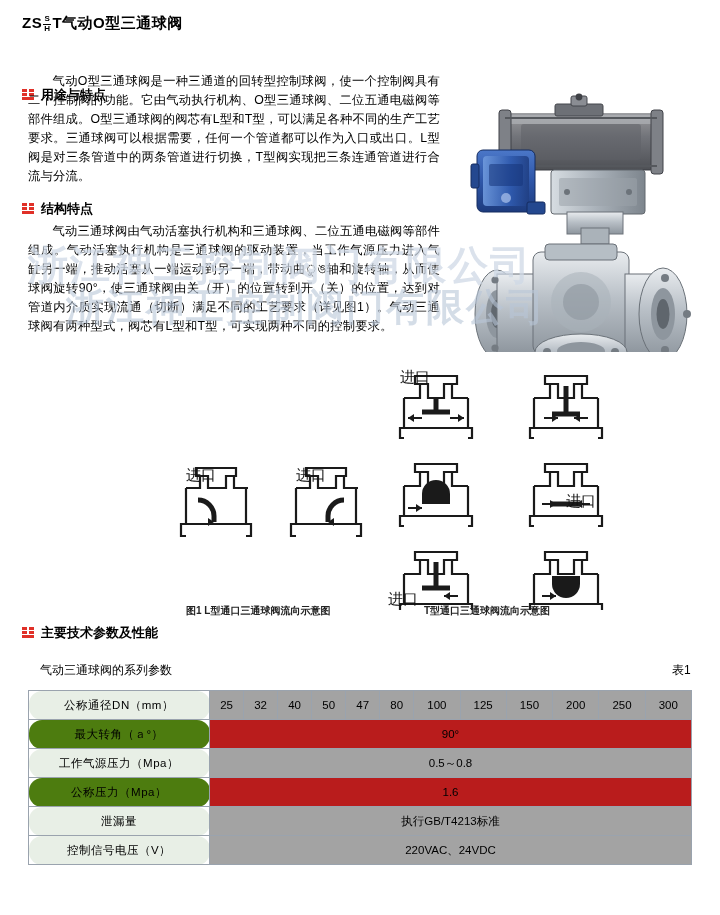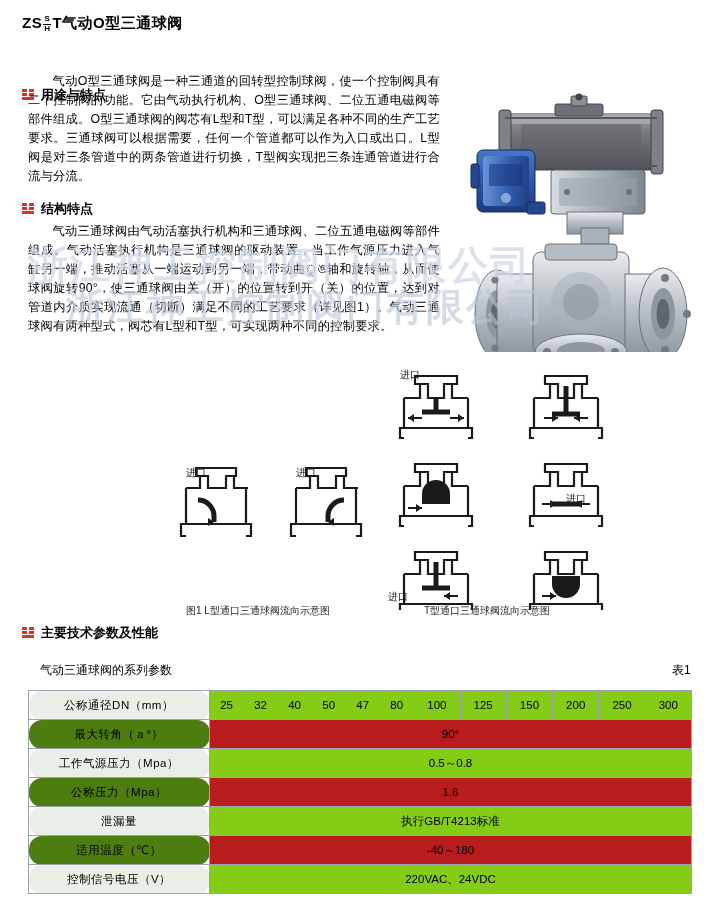--- a/index.html
+++ b/index.html
@@ -68,24 +68,24 @@
     font-size:40px;font-weight:bold;color:#cfd9e6;
     opacity:.75;letter-spacing:2px;white-space:nowrap;
     pointer-events:none;
   }
   .watermark .w2{
     position:absolute;left:38px;top:44px;font-size:38px;color:#b8c6d8;opacity:.8;
   }
 
   
   .cap{
-    position:absolute;font-size:10px;color:#222;white-space:nowrap;
+    position:absolute;font-size:10px;color:#222;white-space:nowrap;font-weight:bold;
   }
   .lbl{
-    position:absolute;font-size:10px;color:#111;white-space:nowrap;
+    position:absolute;font-size:15px;color:#111;white-space:nowrap;
   }
 
   
   .tbl-title{position:absolute;left:40px;top:662px;font-size:12px;}
   .tbl-no{position:absolute;left:672px;top:662px;font-size:12px;}
 
   table.spec{
     position:absolute;left:28px;top:690px;
     width:664px;
     border-collapse:collapse;
@@ -97,21 +97,21 @@
     height:28px;
     padding:0 2px;
   }
   table.spec td.rowhead{
     width:176px;
     background:#e8efe6;
     text-align:center;
     letter-spacing:.5px;
     border-radius:13px;
   }
-  table.spec td.cell{background:#84cc16;}
+  table.spec td.cell{background:#a3a3a3;}
   table.spec tr.alt td.cell{background:#b91c1c;}
   table.spec tr.alt td.rowhead{background:#4d7c0f;}
 
   .sheet-edge{
     position:absolute;left:0;top:905px;width:720px;height:10px;background:#fff;
   }
 </style>
 </head>
 <body>
 
@@ -382,24 +382,20 @@
         <td class="cell" colspan="12">0.5～0.8</td>
       </tr>
       <tr class="alt">
         <td class="rowhead">公称压力（Mpa）</td>
         <td class="cell" colspan="12">1.6</td>
       </tr>
       <tr>
         <td class="rowhead">泄漏量</td>
         <td class="cell" colspan="12">执行GB/T4213标准</td>
       </tr>
-      <tr class="alt">
-        <td class="rowhead">适用温度（℃）</td>
-        <td class="cell" colspan="12">-40～180</td>
-      </tr>
       <tr>
         <td class="rowhead">控制信号电压（V）</td>
         <td class="cell" colspan="12">220VAC、24VDC</td>
       </tr>
     </tbody>
   </table>
 
   <div class="sheet-edge"></div>
 </div>
 

